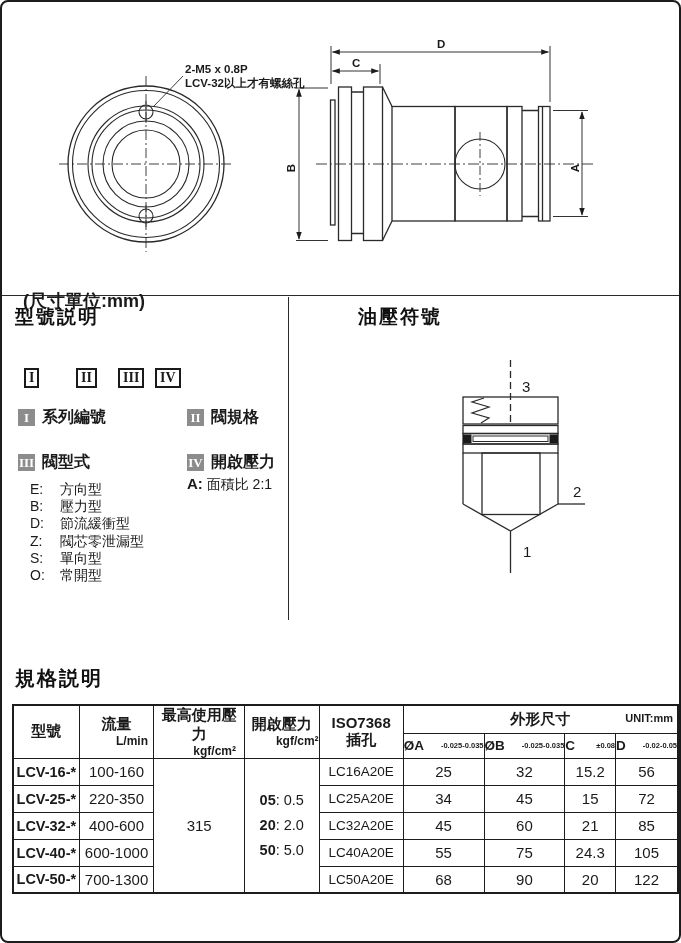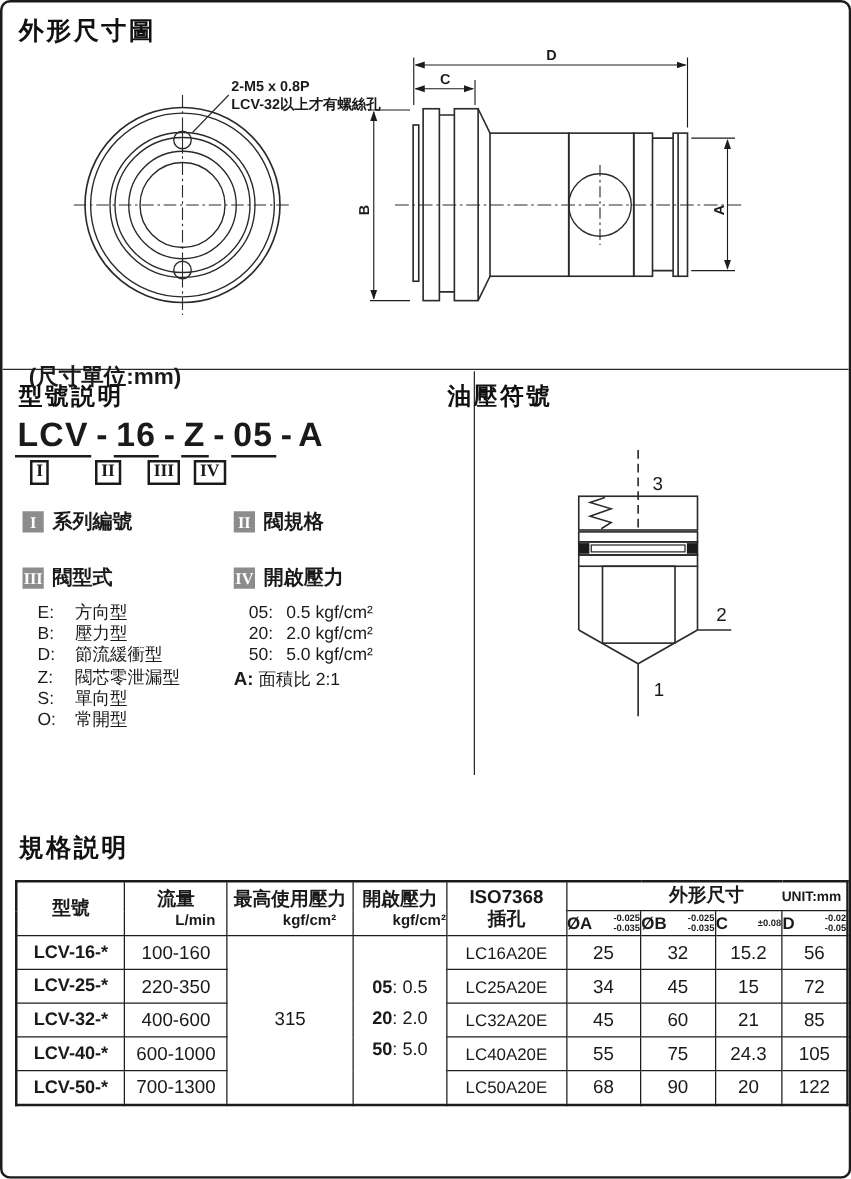--- a/index.html
+++ b/index.html
@@ -10,21 +10,21 @@
   }
   .sec-title { font-weight:bold; font-size:20px; letter-spacing:2px; color:#111; }
 
   
   #sec-top { position:absolute; left:0; top:0; width:100%; height:294px; border-bottom:1.5px solid #2a2a2a; }
   #top-title { position:absolute; left:13px; top:9px; }
   #dim-svg { position:absolute; left:0; top:0; }
   #unit-note { position:absolute; left:21px; top:267px; font-size:18px; font-weight:bold;margin-top:20px; }
 
   
-  #sec-model { position:absolute; left:0; top:295px; width:378px; height:323px; border-right:1.5px solid #2a2a2a; }
+  #sec-model { position:absolute; left:0; top:295px; width:287px; height:323px; border-right:1.5px solid #2a2a2a; }
   #model-title { position:absolute; left:13px; top:7px; font-size:19px; }
   #model-line { position:absolute; left:10px; top:36px; font-size:27px; font-weight:bold; letter-spacing:1px; white-space:nowrap; }
   #model-line .seg { border-bottom:2.5px solid #1a1a1a; padding:0 2px 1px 2px; }
   #model-line .dash { padding:0 4px; }
   #numeral-row { position:absolute; left:0; top:71px; width:343px; height:24px; }
   .num-box {
     position:absolute; top:0; height:20px; border:2px solid #1a1a1a; background:#fff;
     font-family:"Liberation Serif","DejaVu Serif",serif; font-weight:bold; font-size:14px;
     display:flex; align-items:center; justify-content:center; padding:0 3px;
   }
@@ -59,21 +59,21 @@
   .h-main { font-size:15px; }
   .h-unit { font-size:12px; font-weight:bold;padding-left:31px; }
   .c-model { font-weight:bold; font-size:14.5px; }
   .c-val { font-size:15px; }
   .c-iso { font-size:13.5px; }
   tbody tr { height:27px; }
   #dims-head-cell { position:relative; }
   #unit-mm { position:absolute; right:4px; top:6px; font-size:11px; font-weight:bold; }
   .dim-head { display:flex; align-items:center; justify-content:space-between; gap:17px; }
   .dim-name { font-size:13.5px; font-weight:bold; }
-  .tolstack { display:flex; flex-direction:column; justify-content:center; text-align:left; }
+  .tolstack { display:flex; flex-direction:row; justify-content:center; text-align:left; }
   .tolstack span { display:block; font-size:7.5px; font-weight:bold; line-height:8px; }
   #open-cell div { line-height:25px; font-size:14.5px; text-align:center; white-space:nowrap; }
   #open-cell .code { font-weight:bold; }
 </style>
 </head>
 <body>
 
 <div id="page">
 
   <div id="sec-top">
@@ -137,30 +137,26 @@
 
       <g fill="#1a1a1a" font-size="11.5" font-weight="bold">
         <text x="183" y="71">2-M5 x 0.8P</text>
         <text x="183" y="85">LCV-32以上才有螺絲孔</text>
         <text x="435" y="46">D</text>
         <text x="350" y="65">C</text>
         <text x="293" y="166" transform="rotate(-90 293 166)" text-anchor="middle">B</text>
         <text x="577" y="166" transform="rotate(-90 577 166)" text-anchor="middle">A</text>
       </g>
     </svg>
-    <div id="top-title" class="sec-title">外形尺寸圖</div>
     <div id="unit-note">(尺寸單位:mm)</div>
   </div>
 
   <div id="sec-model">
     <div id="model-title" class="sec-title">型號説明</div>
 
-    <div id="model-line">
-      <span class="seg">LCV</span><span class="dash">-</span><span class="seg">16</span><span class="dash">-</span><span class="seg">Z</span><span class="dash">-</span><span class="seg">05</span><span class="dash">-</span><span>A</span>
-    </div>
 
     <div id="numeral-row">
       <span class="num-box" style="left:22px;">I</span>
       <span class="num-box" style="left:74px;">II</span>
       <span class="num-box" style="left:116px;">III</span>
       <span class="num-box" style="left:153px;">IV</span>
     </div>
 
     <div id="legend-r1-l" class="legend-head">
       <span class="gray-num">I</span>
@@ -201,34 +197,20 @@
             <span class="code">O:</span>
             <span>常開型</span>
           </div>
       </div>
     </div>
 
     <div id="legend-r2-r">
       <div class="legend-head">
         <span class="gray-num">IV</span>
         <span>開啟壓力</span>
-      </div>
-      <div class="sub-list">
-        <div class="sub-row">
-            <span class="code">05:</span>
-            <span>0.5 kgf/cm²</span>
-          </div>
-        <div class="sub-row">
-            <span class="code">20:</span>
-            <span>2.0 kgf/cm²</span>
-          </div>
-        <div class="sub-row">
-            <span class="code">50:</span>
-            <span>5.0 kgf/cm²</span>
-          </div>
       </div>
       <div id="area-row">
         <span class="code">A:</span>
         <span>面積比 2:1</span>
       </div>
     </div>
   </div>
 
   <div id="sec-symbol">
     <svg id="sym-svg" width="337" height="323" viewBox="0 0 337 323">

